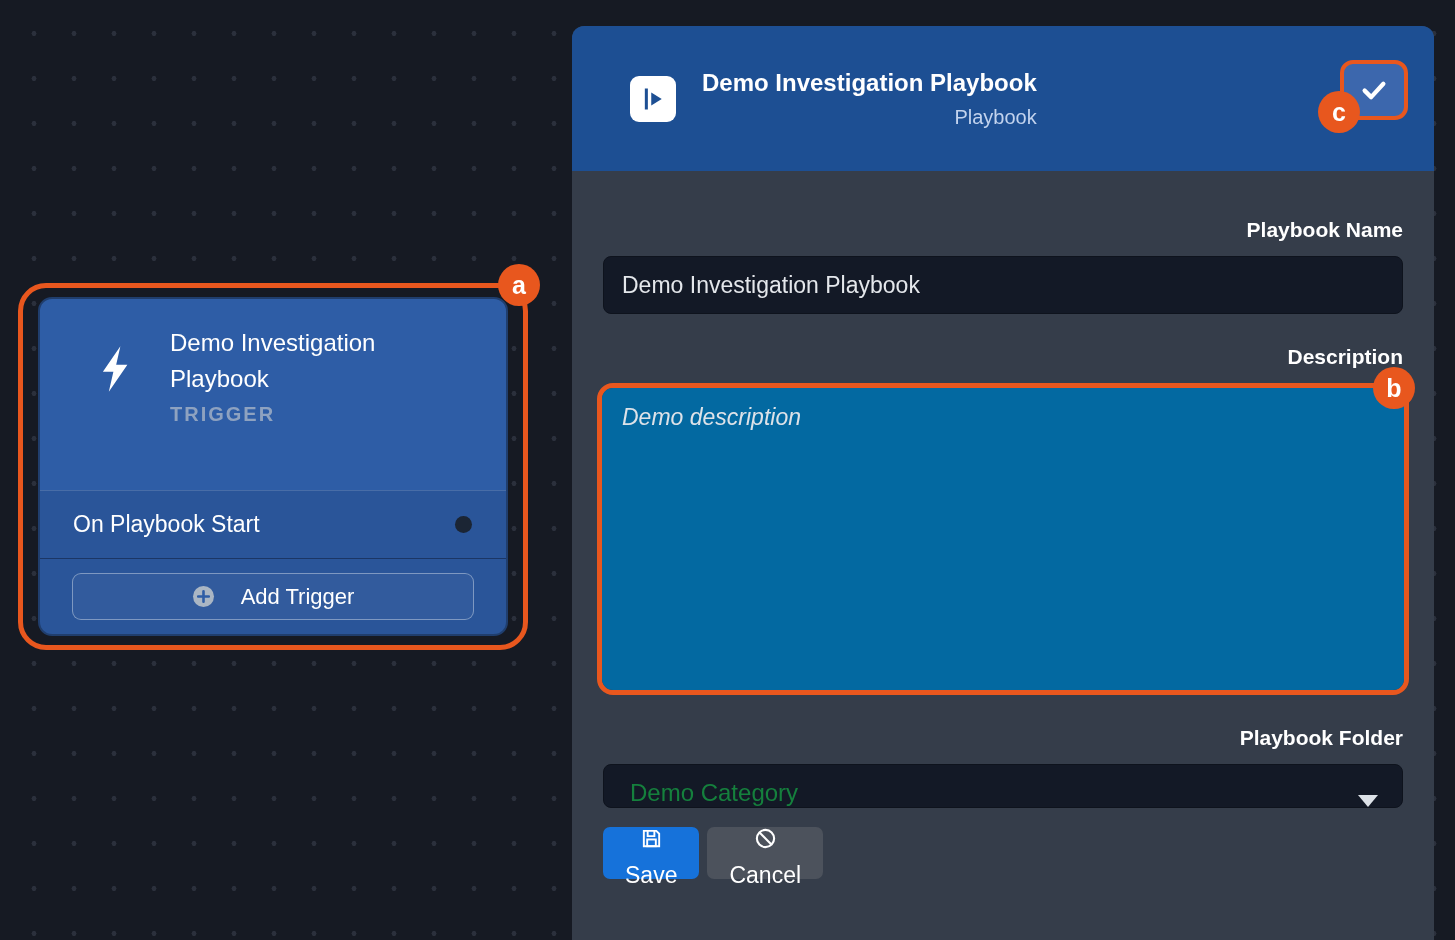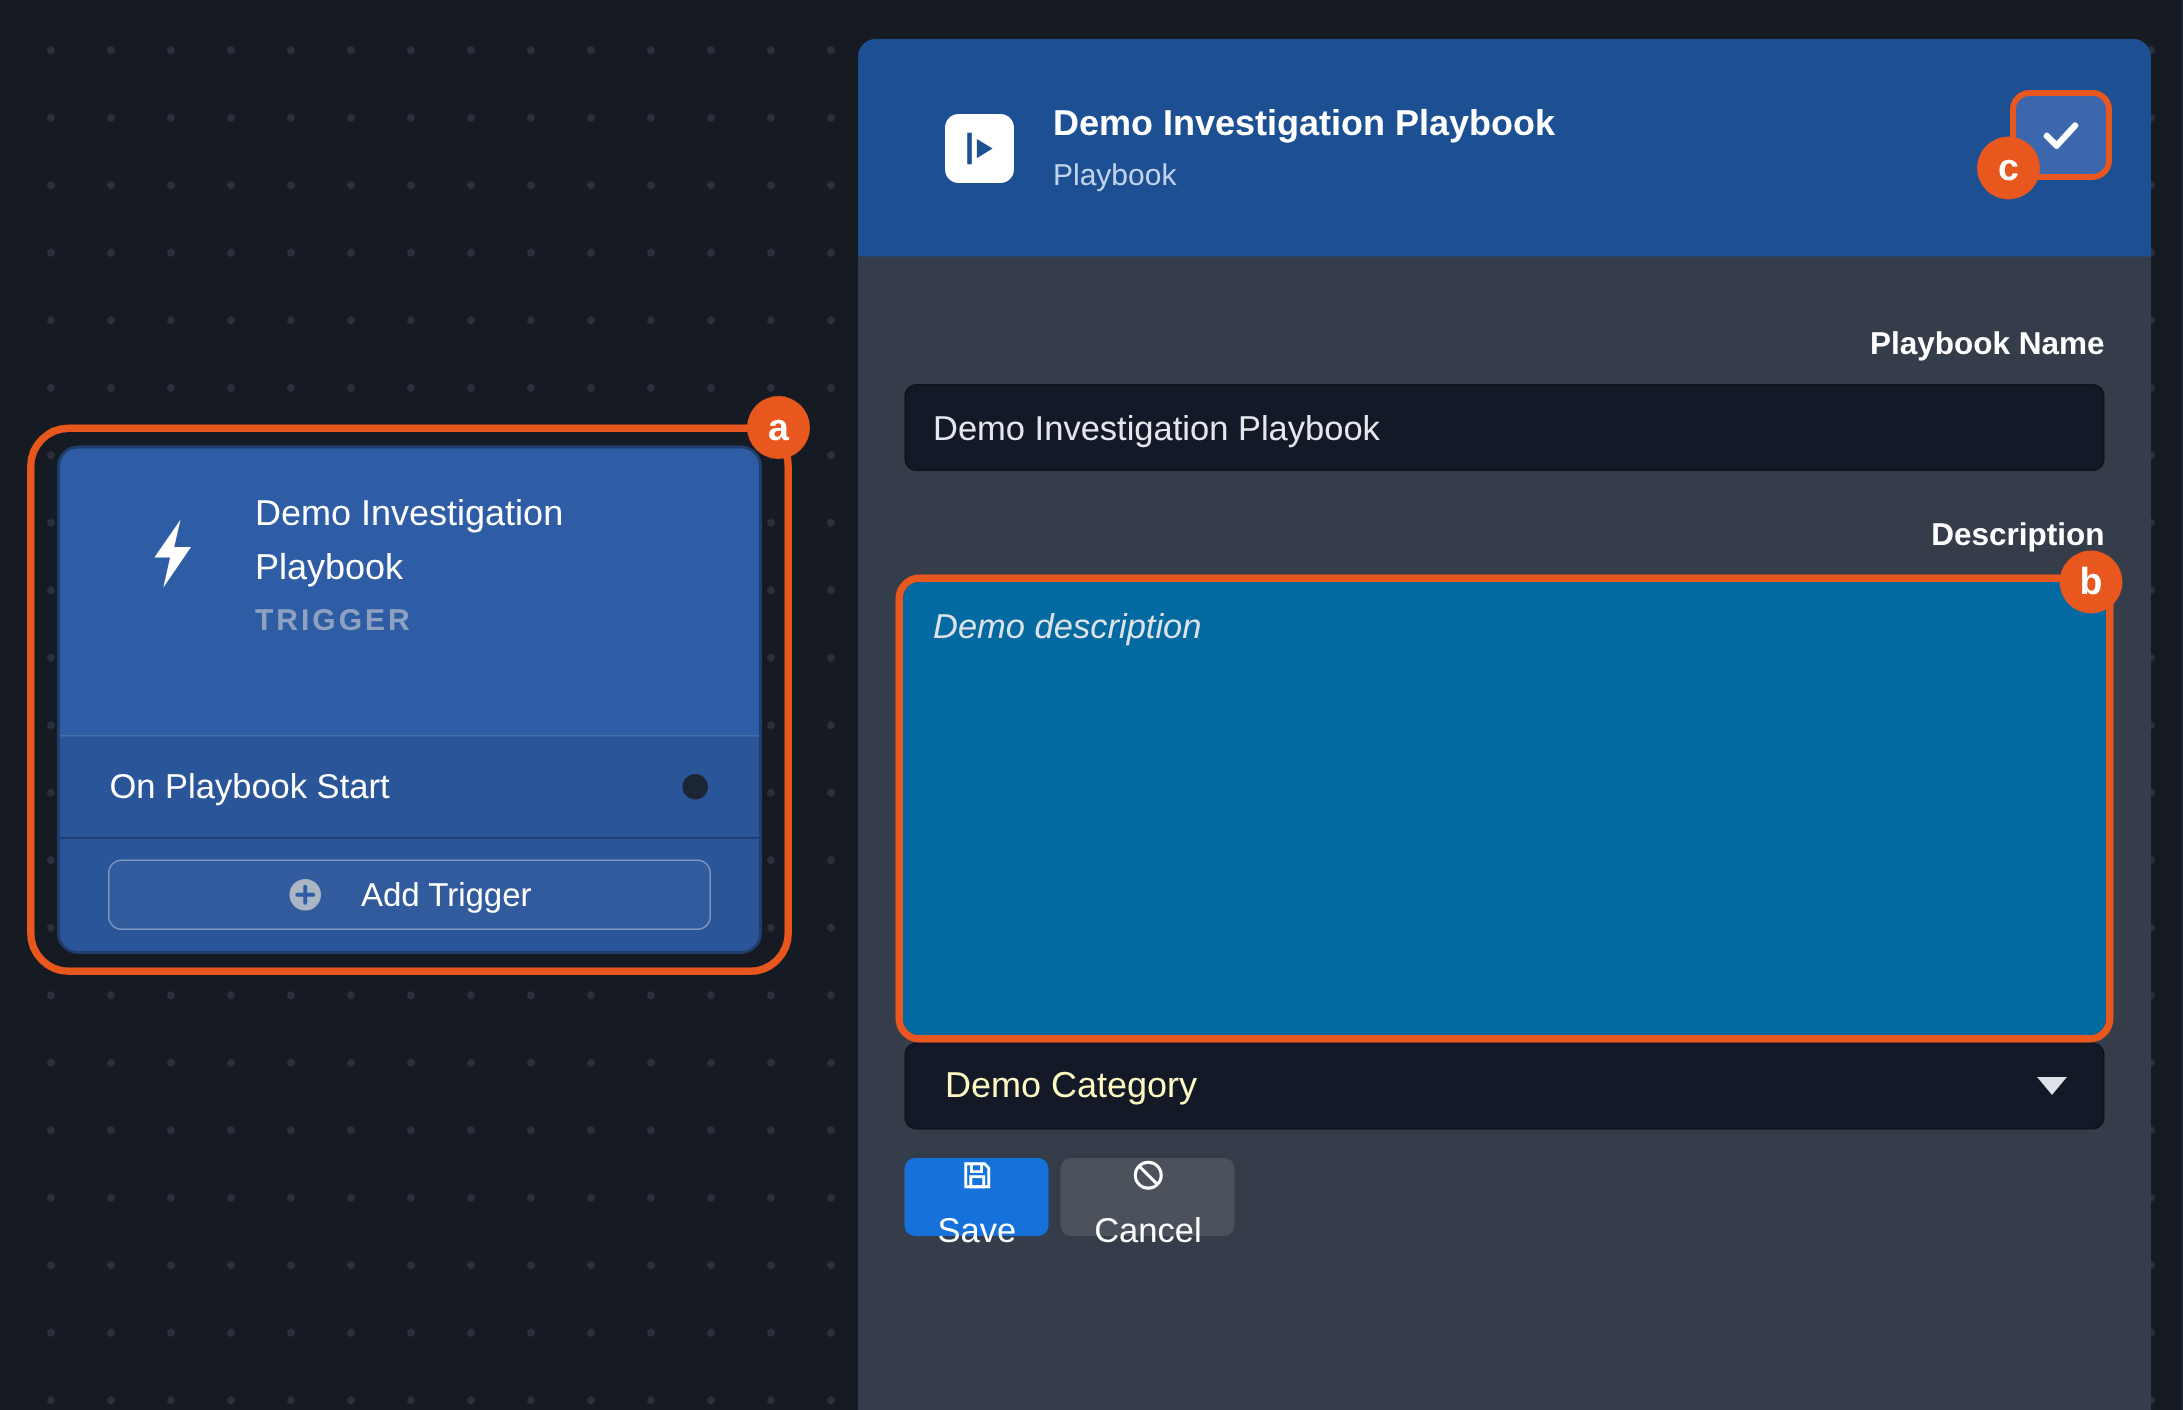--- a/index.html
+++ b/index.html
@@ -68,21 +68,21 @@
     height:145px; background:#1d4f93; border-radius:12px 12px 0 0;
     display:flex; align-items:center; padding:0 32px 0 58px;
     position:relative;
   }
   .pb-icon {
     width:46px; height:46px; background:#fff; border-radius:9px;
     display:flex; align-items:center; justify-content:center;
     margin-right:26px; flex:none;
   }
   .header-title { font-size:24px; font-weight:bold; color:#fff; margin-bottom:9px; }
-  .header-sub { font-size:20px; color:#c2d3ee; }
+  .header-sub { font-size:20px; color:#c2d3ee;text-align:right; }
   .check-wrap { position:absolute; right:26px; top:34px; }
   .check-btn {
     width:68px; height:60px; background:#3c67ad;
     border:4px solid #e8571e; border-radius:13px;
     display:flex; align-items:center; justify-content:center;
     cursor:pointer;
   }
 
   .panel-body { padding:0 31px; }
   .field-label { display:block; font-size:21px; font-weight:bold; color:#fff; margin:31px 0 14px;text-align:right; }
@@ -98,25 +98,25 @@
     border:5px solid #e8571e; border-radius:16px;
     height:312px;
   }
   .desc-field {
     width:100%; height:100%;
     background:#0369a1; border:none; border-radius:11px;
     padding:16px 20px; font-size:23px; color:#dde2e8;
     font-family:inherit; resize:none; outline:none;font-style:italic;
   }
   .select-field {
-    width:100%; height:58px;
+    width:100%; height:44px;
     background:#131926; border:1px solid #0e131d; border-radius:8px;
-    display:flex; align-items:center; justify-content:space-between;
+    display:flex; align-items:flex-end; justify-content:space-between;
     padding:0 24px 0 26px;
-    color:#fef9c3; font-size:24px; cursor:pointer;
+    color:#15803d; font-size:24px; cursor:pointer;
   }
   .caret {
     width:0; height:0;
     border-left:10px solid transparent; border-right:10px solid transparent;
     border-top:12px solid #dde2e8;
   }
   .btn-row { margin-top:19px; display:flex; gap:8px; }
   .save-btn, .cancel-btn {
     height:52px; padding:0 22px; border:none; border-radius:7px;
     color:#fff; font-size:23px; font-family:inherit;
@@ -196,20 +196,21 @@
 
     <label class="field-label first">Playbook Name</label>
     <input class="text-field" type="text" value="Demo Investigation Playbook" style="">
 
     <label class="field-label">Description</label>
     <div class="desc-annotation">
       <div class="badge badge-b">b</div>
       <textarea class="desc-field" style="">Demo description</textarea>
     </div>
 
+    <label class="field-label">Playbook Folder</label>
     <div class="select-field">
       <span>Demo Category</span>
       <span class="caret"></span>
     </div>
 
     <div class="btn-row">
       <button class="save-btn">
         <span style="display:flex;">
           <svg width="23" height="23" viewBox="0 0 24 24">
             <path d="M4 4 h13 l3 3 v13 H4 z" fill="none" stroke="#ffffff" stroke-width="2"></path>

